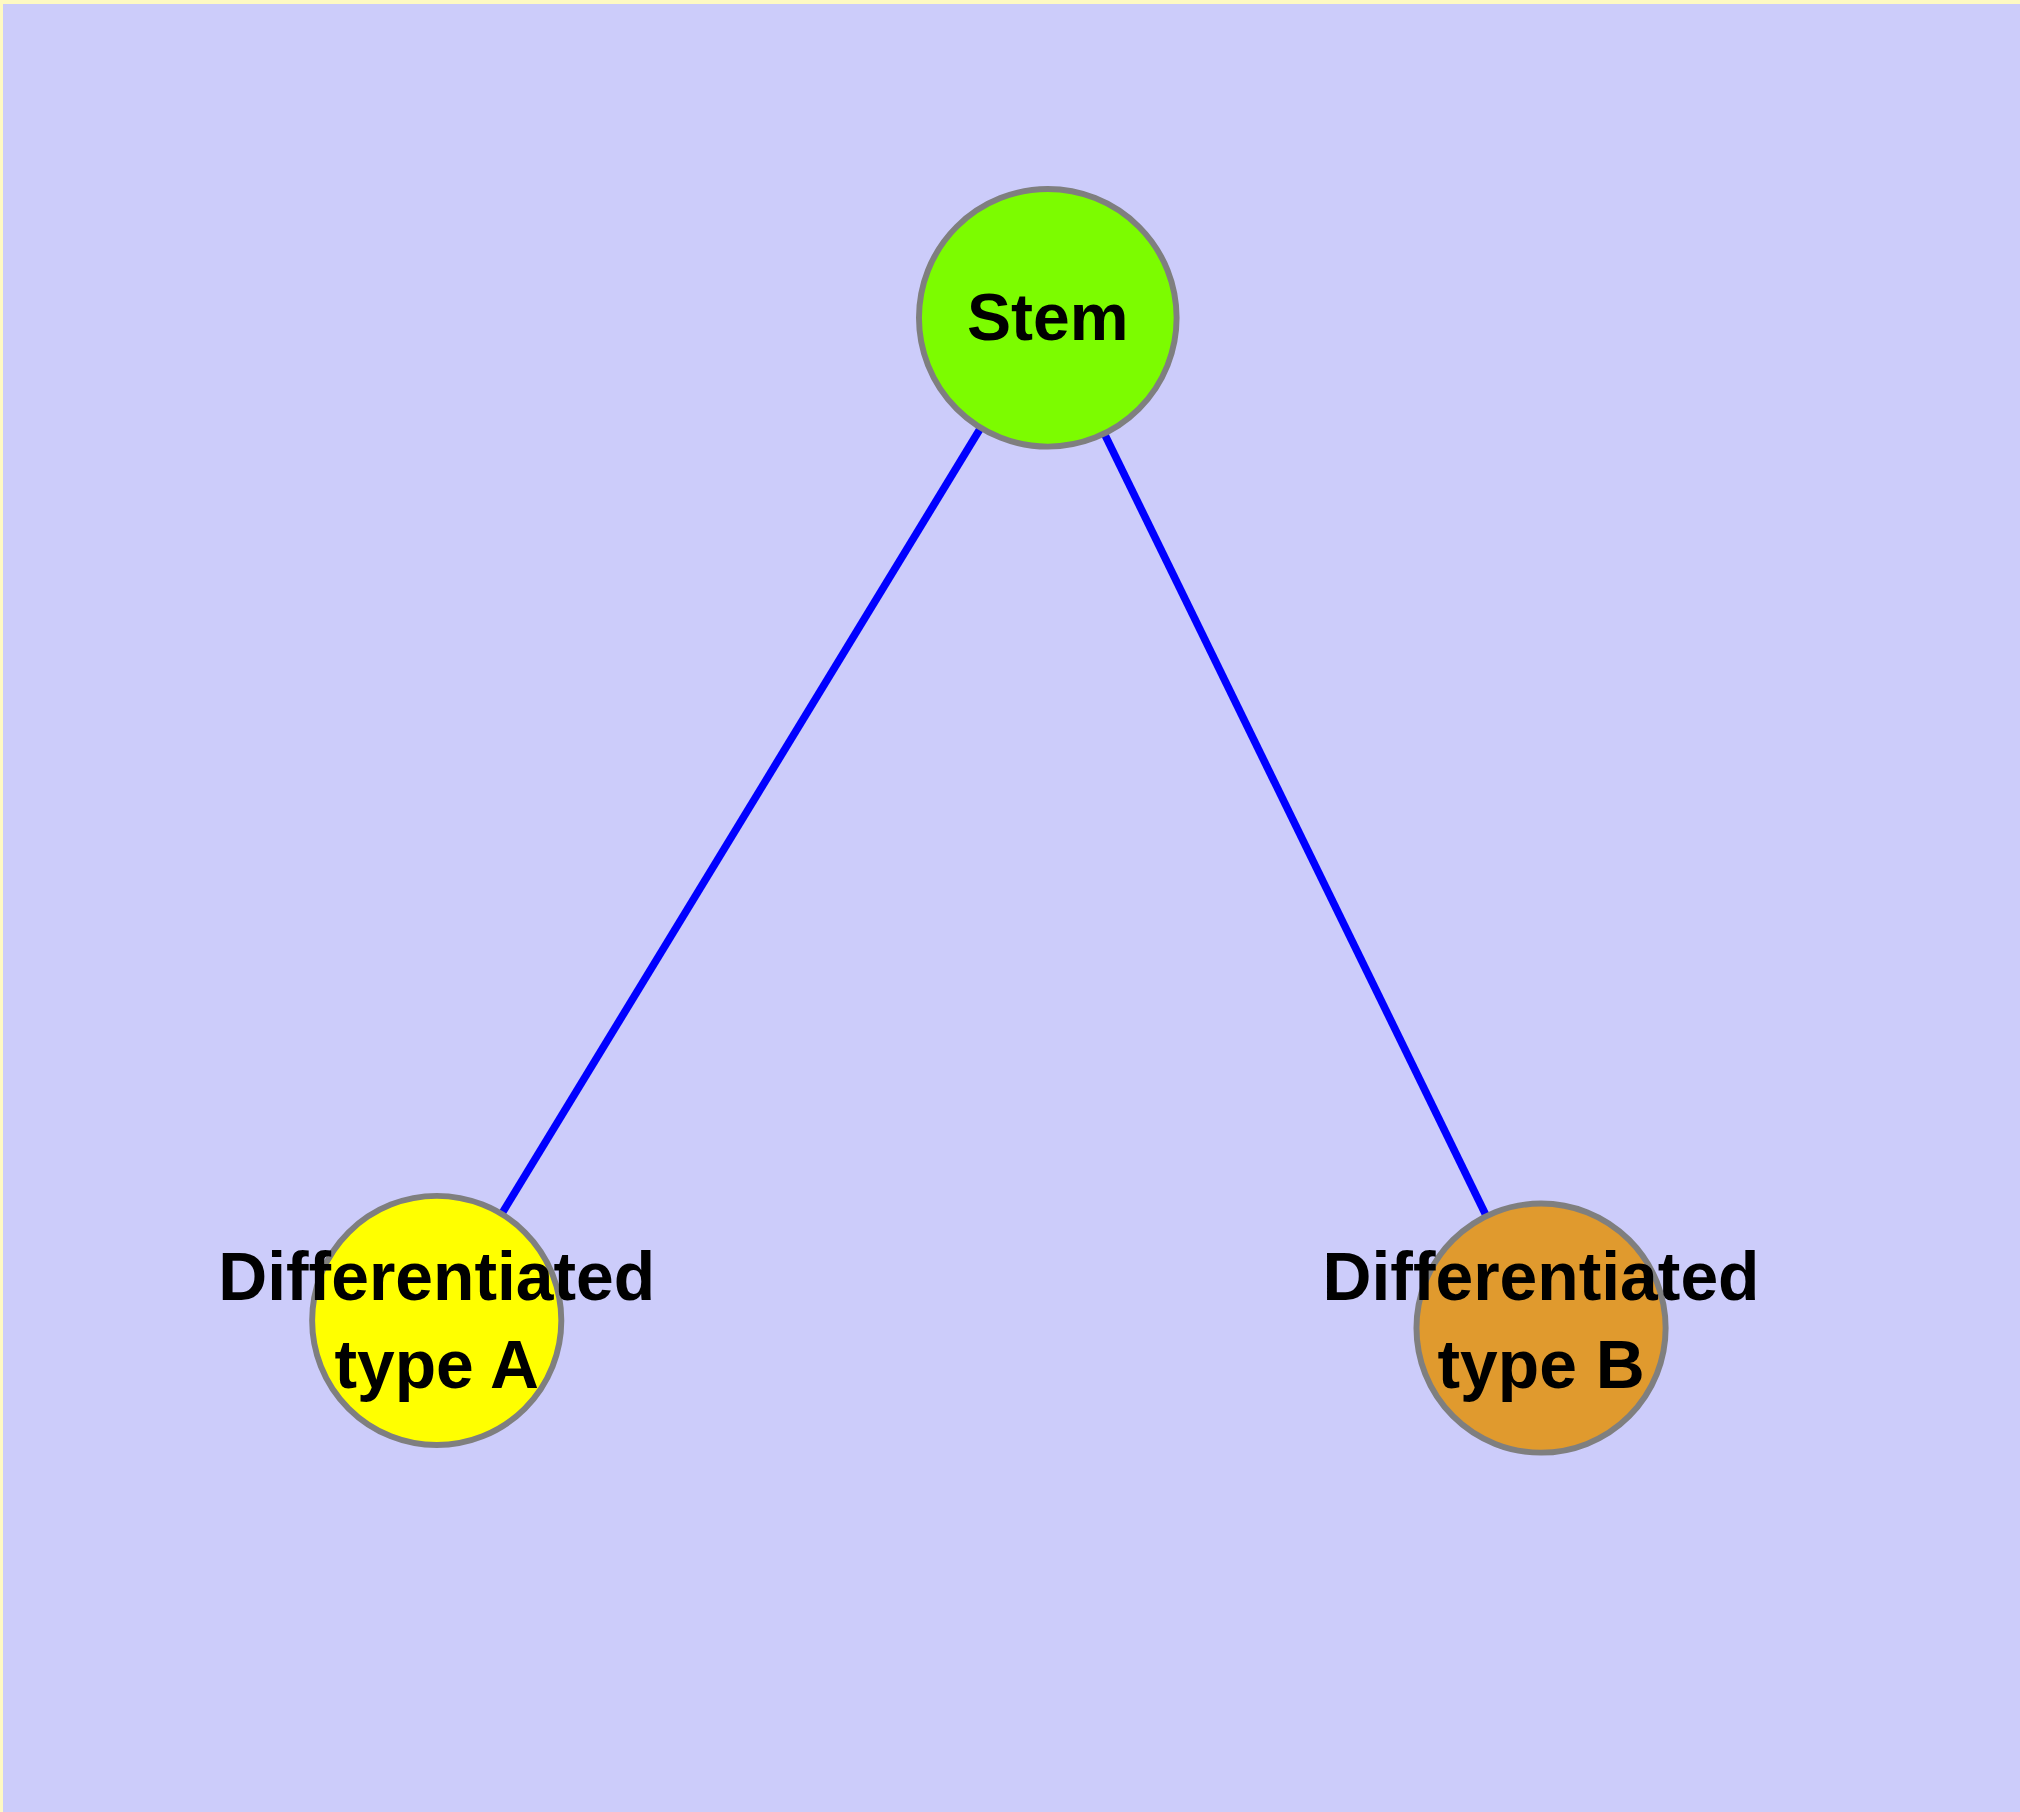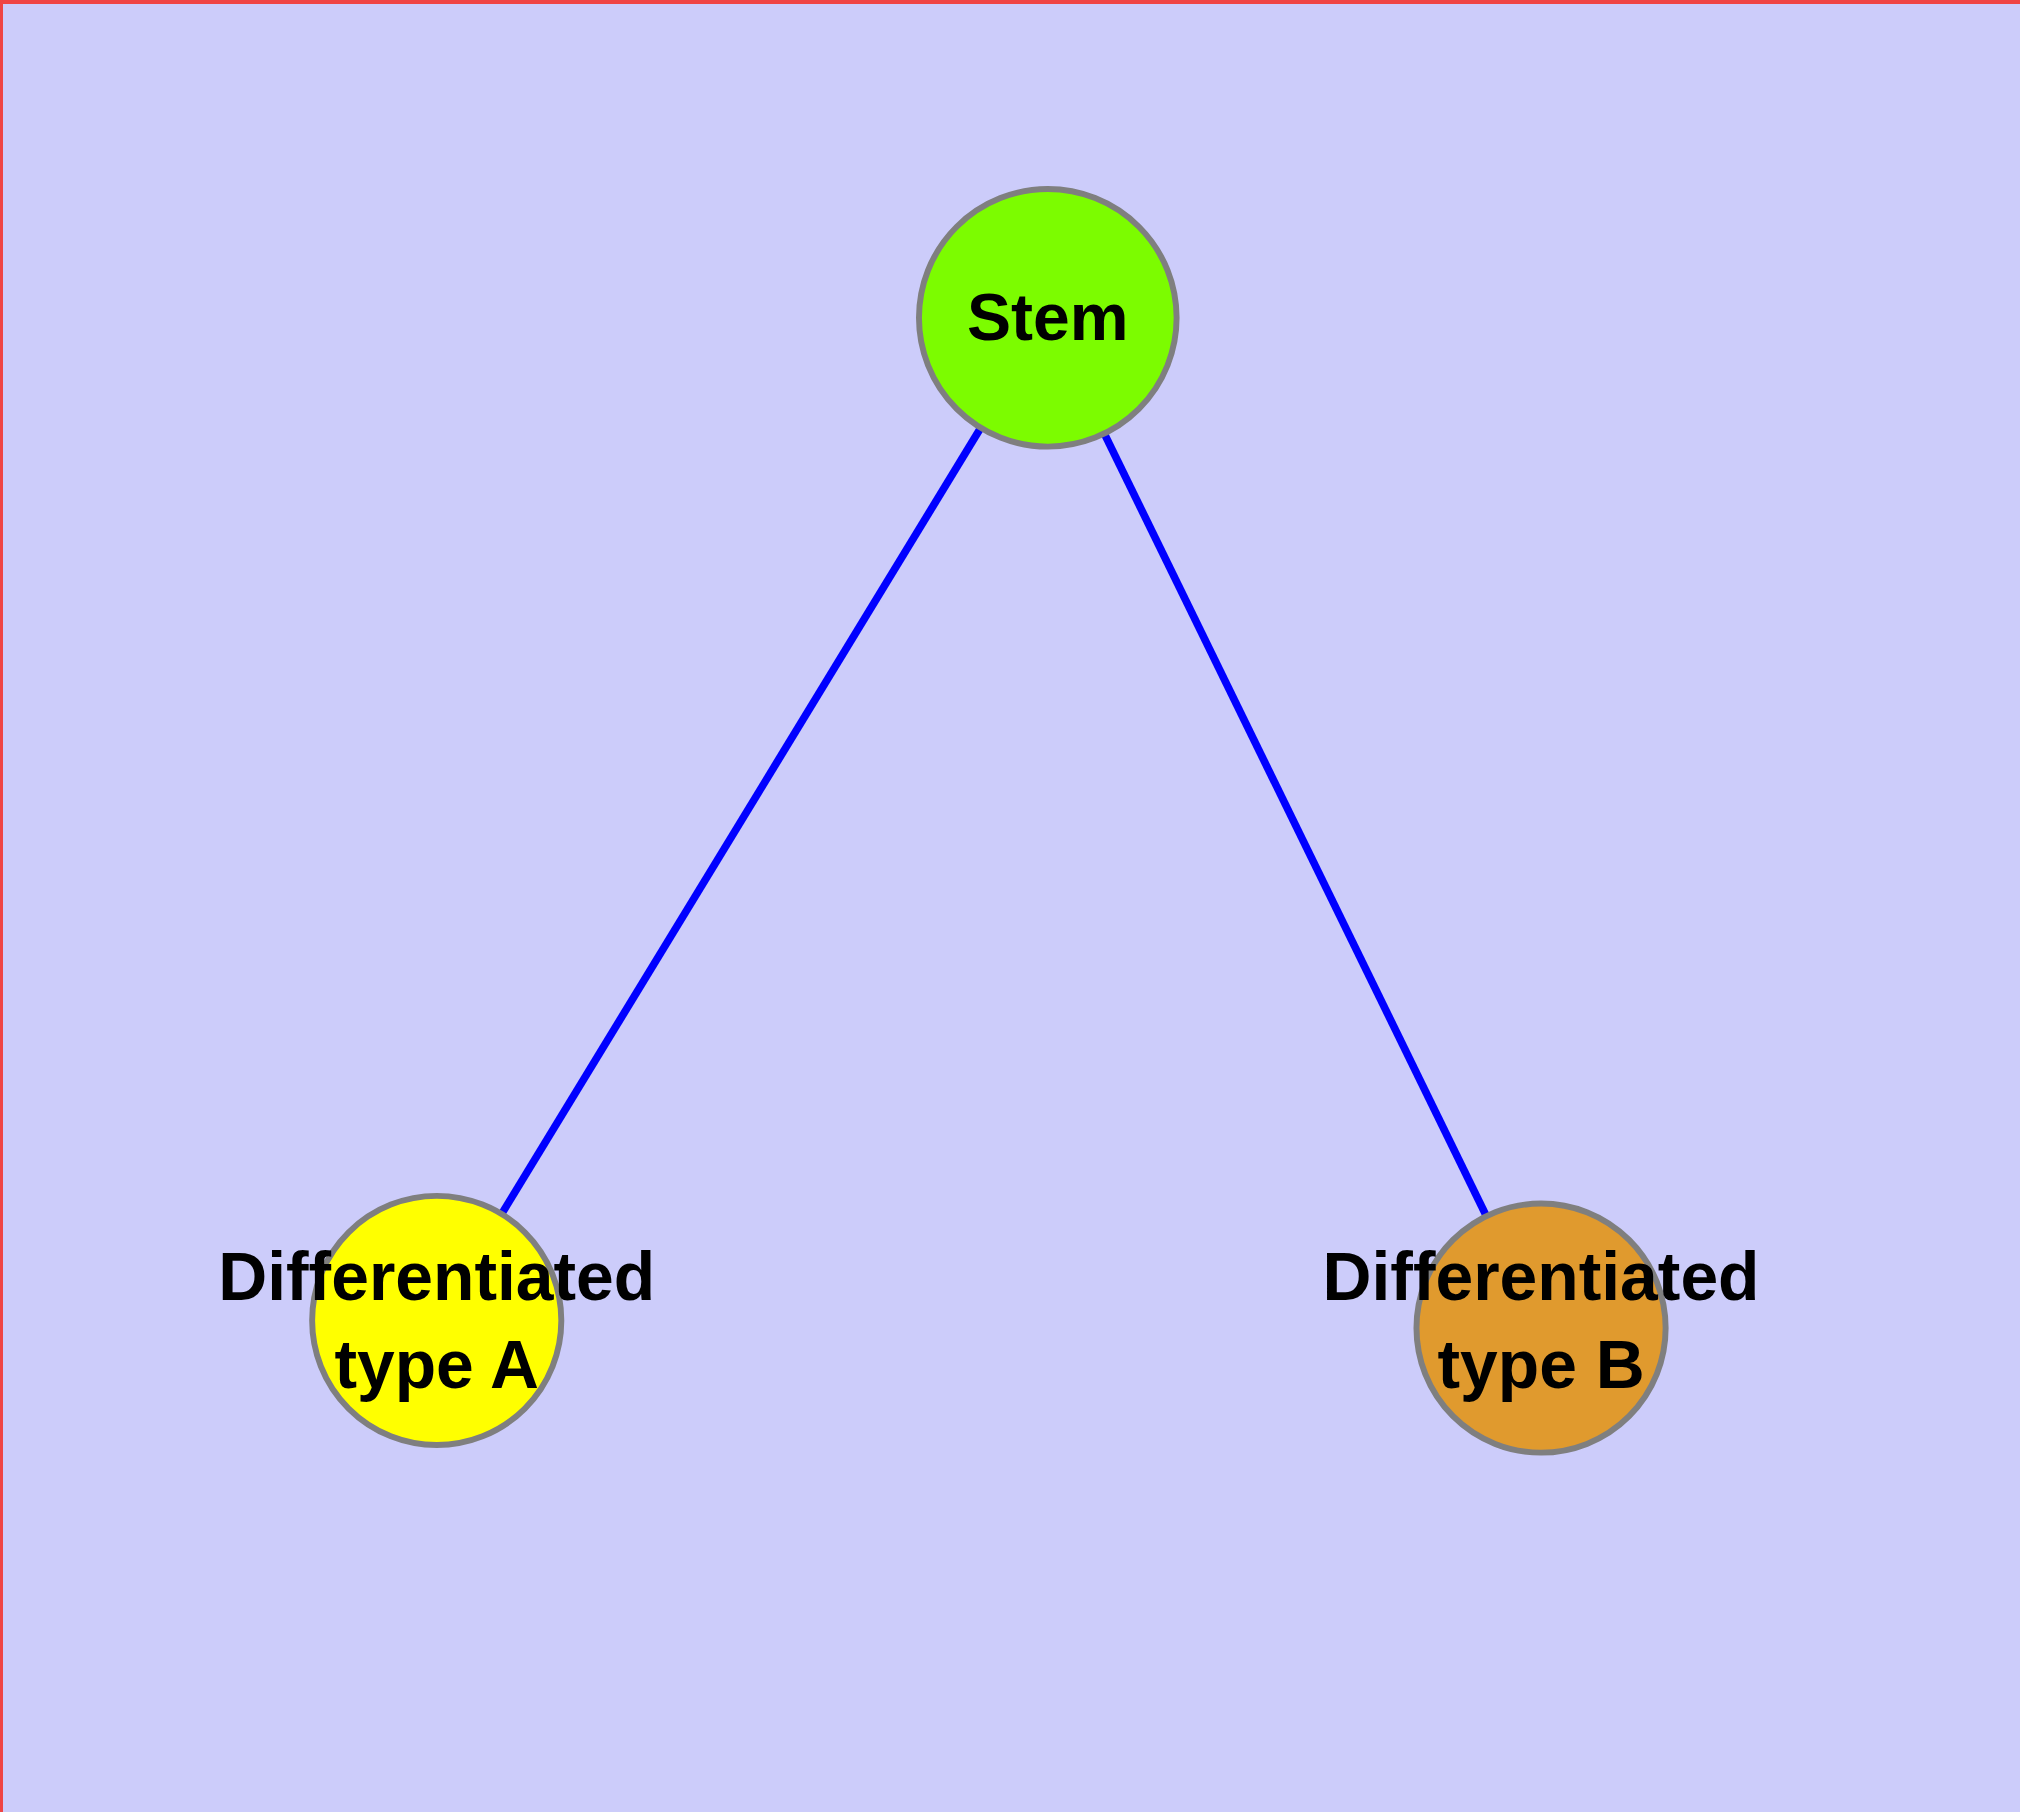--- a/index.html
+++ b/index.html
@@ -5,21 +5,21 @@
 <style>
   html, body {
     margin: 0;
     padding: 0;
     background: #ffffff;
   }
   #canvas {
     position: relative;
     width: 2021px;
     height: 1812px;
-    background: #ef4444;
+    background: #fef9c3;
     overflow: hidden;
     font-family: "Liberation Sans", sans-serif;
   }
   #plot-area {
     position: absolute;
     left: 2.5px;
     top: 4.2px;
     width: 2018px;
     height: 1808px;
     background: #ccccfa;

